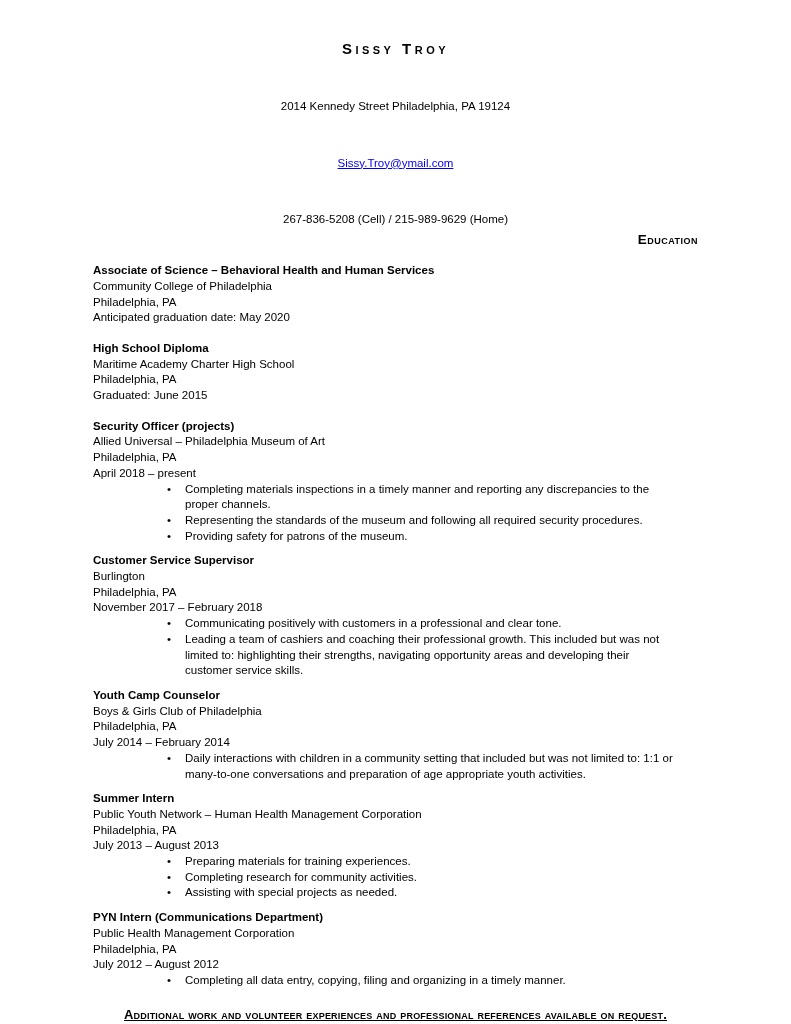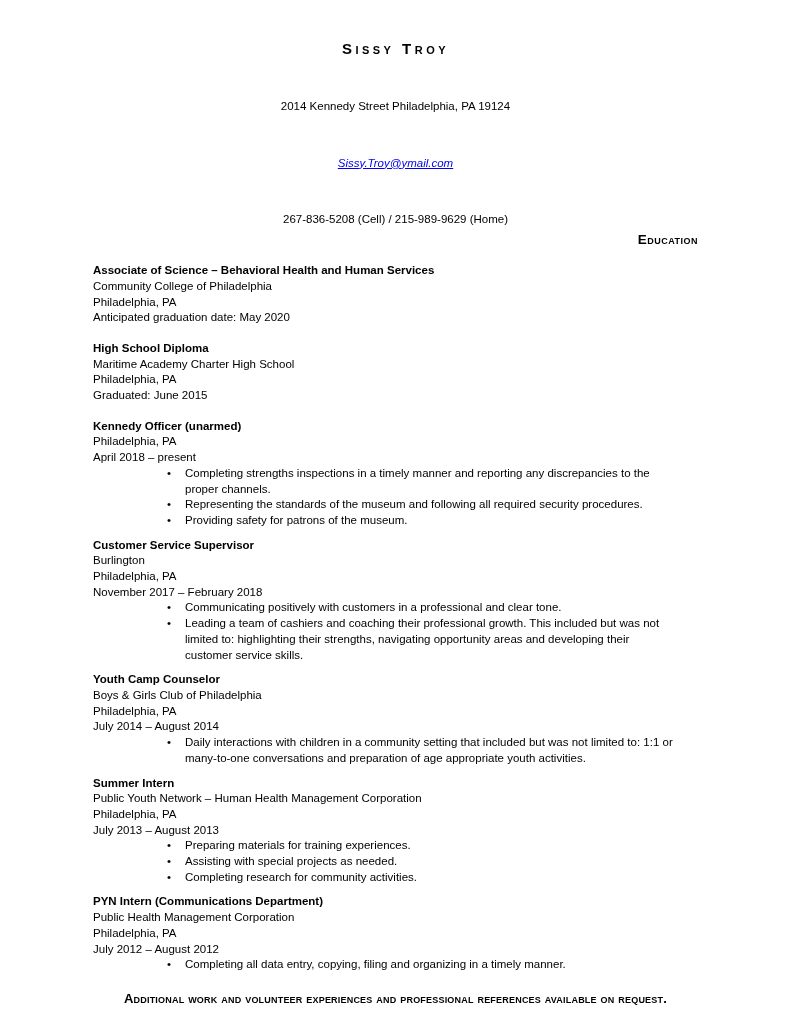--- a/index.html
+++ b/index.html
@@ -32,21 +32,20 @@
     margin-bottom: 1px;
   }
   .contact-line {
     line-height: 15.7px;
     margin-top: 41px;
   }
   .email {
     color: #0000EE;
     text-decoration: underline;
     cursor: pointer;
-    font-style: italic;
   }
   .section-heading {
     text-align: right;
     font-size: 13.5px;
     font-weight: bold;
     font-variant: small-caps;
     letter-spacing: 0.5px;
     line-height: 17px;
     margin: 3px 0 15px 0;
   }
@@ -76,20 +75,21 @@
     top: 0;
   }
   .closing {
     margin-top: 16px;
     text-align: center;
     font-size: 13px;
     font-weight: bold;
     font-variant: small-caps;
     letter-spacing: 0.2px;
     line-height: 20px;
+    text-decoration: underline;
   }
 </style>
 </head>
 <body>
 
 <div class="page">
 
   <header class="contact">
     <div class="name">Sissy Troy</div>
     <div class="contact-line">2014 Kennedy Street Philadelphia, PA 19124</div>
@@ -111,60 +111,61 @@
       <div>Maritime Academy Charter High School</div>
       <div>Philadelphia, PA</div>
       <div>Graduated: June 2015</div>
     </div>
   </section>
 
 
   <section>
 
     <article class="job">
-      <div class="job-title">Kennedy Officer (unarmed)</div>
+      <div class="job-title">Security Officer (projects)</div>
+      <div>Allied Universal – Philadelphia Museum of Art</div>
       <div>Philadelphia, PA</div>
       <div>April 2018 – present</div>
       <ul class="bullets">
-        <li>Completing strengths inspections in a timely manner and reporting any discrepancies to the proper channels.</li>
+        <li>Completing materials inspections in a timely manner and reporting any discrepancies to the proper channels.</li>
         <li>Representing the standards of the museum and following all required security procedures.</li>
         <li>Providing safety for patrons of the museum.</li>
       </ul>
     </article>
 
     <article class="job">
       <div class="job-title">Customer Service Supervisor</div>
       <div>Burlington</div>
       <div>Philadelphia, PA</div>
       <div>November 2017 – February 2018</div>
       <ul class="bullets">
         <li>Communicating positively with customers in a professional and clear tone.</li>
         <li>Leading a team of cashiers and coaching their professional growth. This included but was not limited to: highlighting their strengths, navigating opportunity areas and developing their customer service skills.</li>
       </ul>
     </article>
 
     <article class="job">
       <div class="job-title">Youth Camp Counselor</div>
       <div>Boys &amp; Girls Club of Philadelphia</div>
       <div>Philadelphia, PA</div>
-      <div>July 2014 – August 2014</div>
+      <div>July 2014 – February 2014</div>
       <ul class="bullets">
         <li>Daily interactions with children in a community setting that included but was not limited to: 1:1 or many-to-one conversations and preparation of age appropriate youth activities.</li>
       </ul>
     </article>
 
     <article class="job">
       <div class="job-title">Summer Intern</div>
       <div>Public Youth Network – Human Health Management Corporation</div>
       <div>Philadelphia, PA</div>
       <div>July 2013 – August 2013</div>
       <ul class="bullets">
         <li>Preparing materials for training experiences.</li>
+        <li>Completing research for community activities.</li>
         <li>Assisting with special projects as needed.</li>
-        <li>Completing research for community activities.</li>
       </ul>
     </article>
 
     <article class="job">
       <div class="job-title">PYN Intern (Communications Department)</div>
       <div>Public Health Management Corporation</div>
       <div>Philadelphia, PA</div>
       <div>July 2012 – August 2012</div>
       <ul class="bullets">
         <li>Completing all data entry, copying, filing and organizing in a timely manner.</li>

